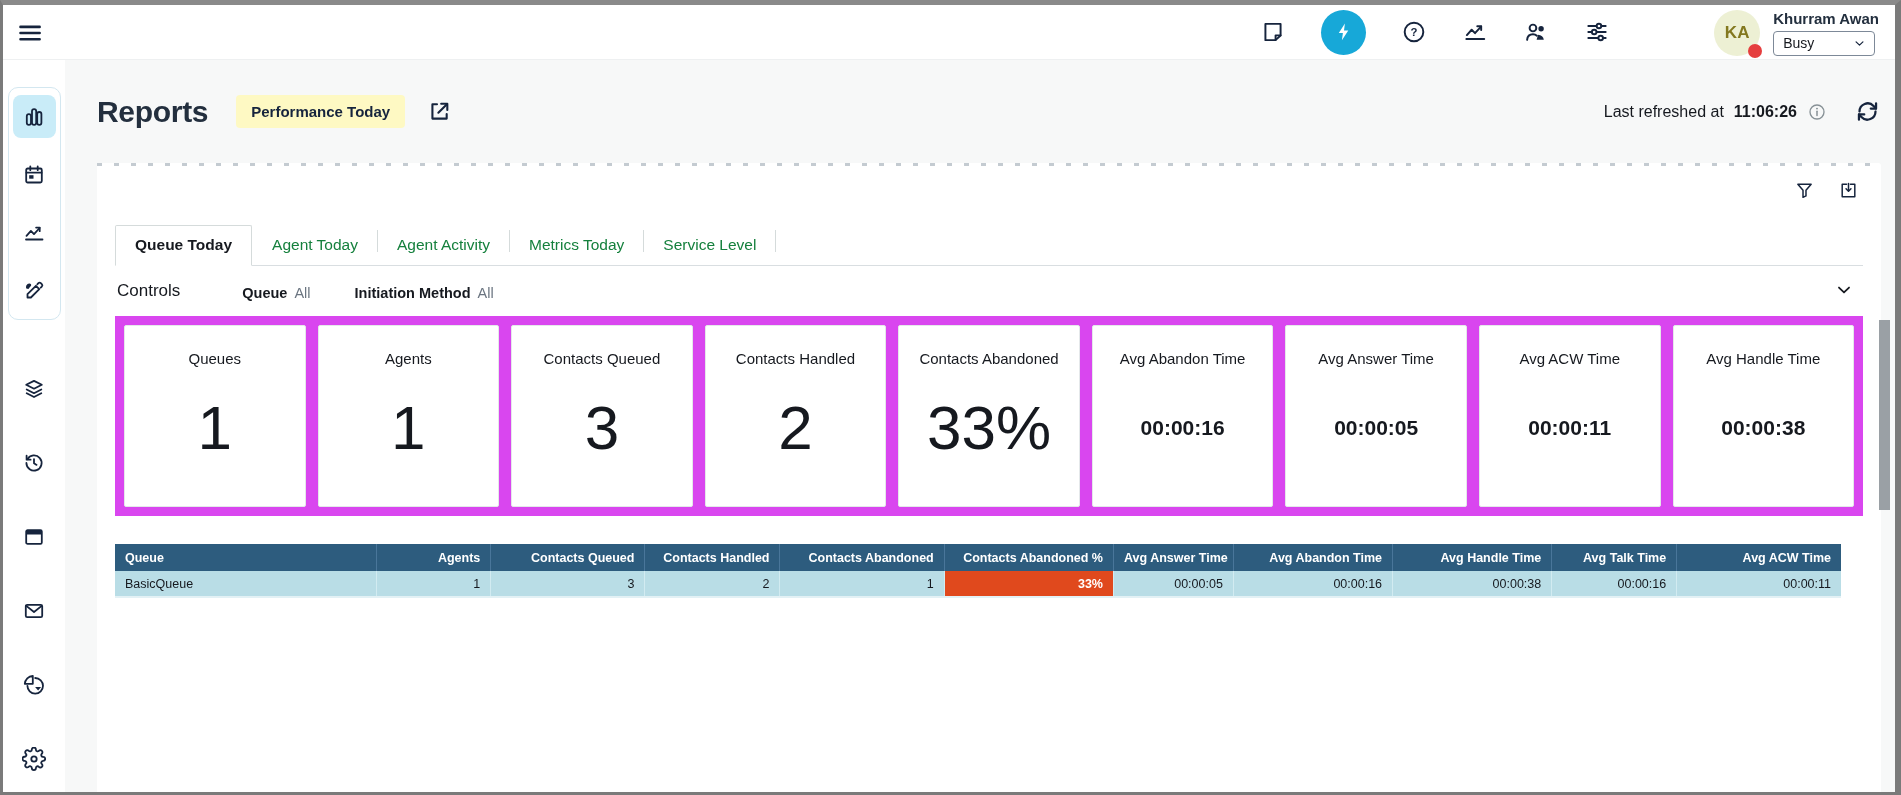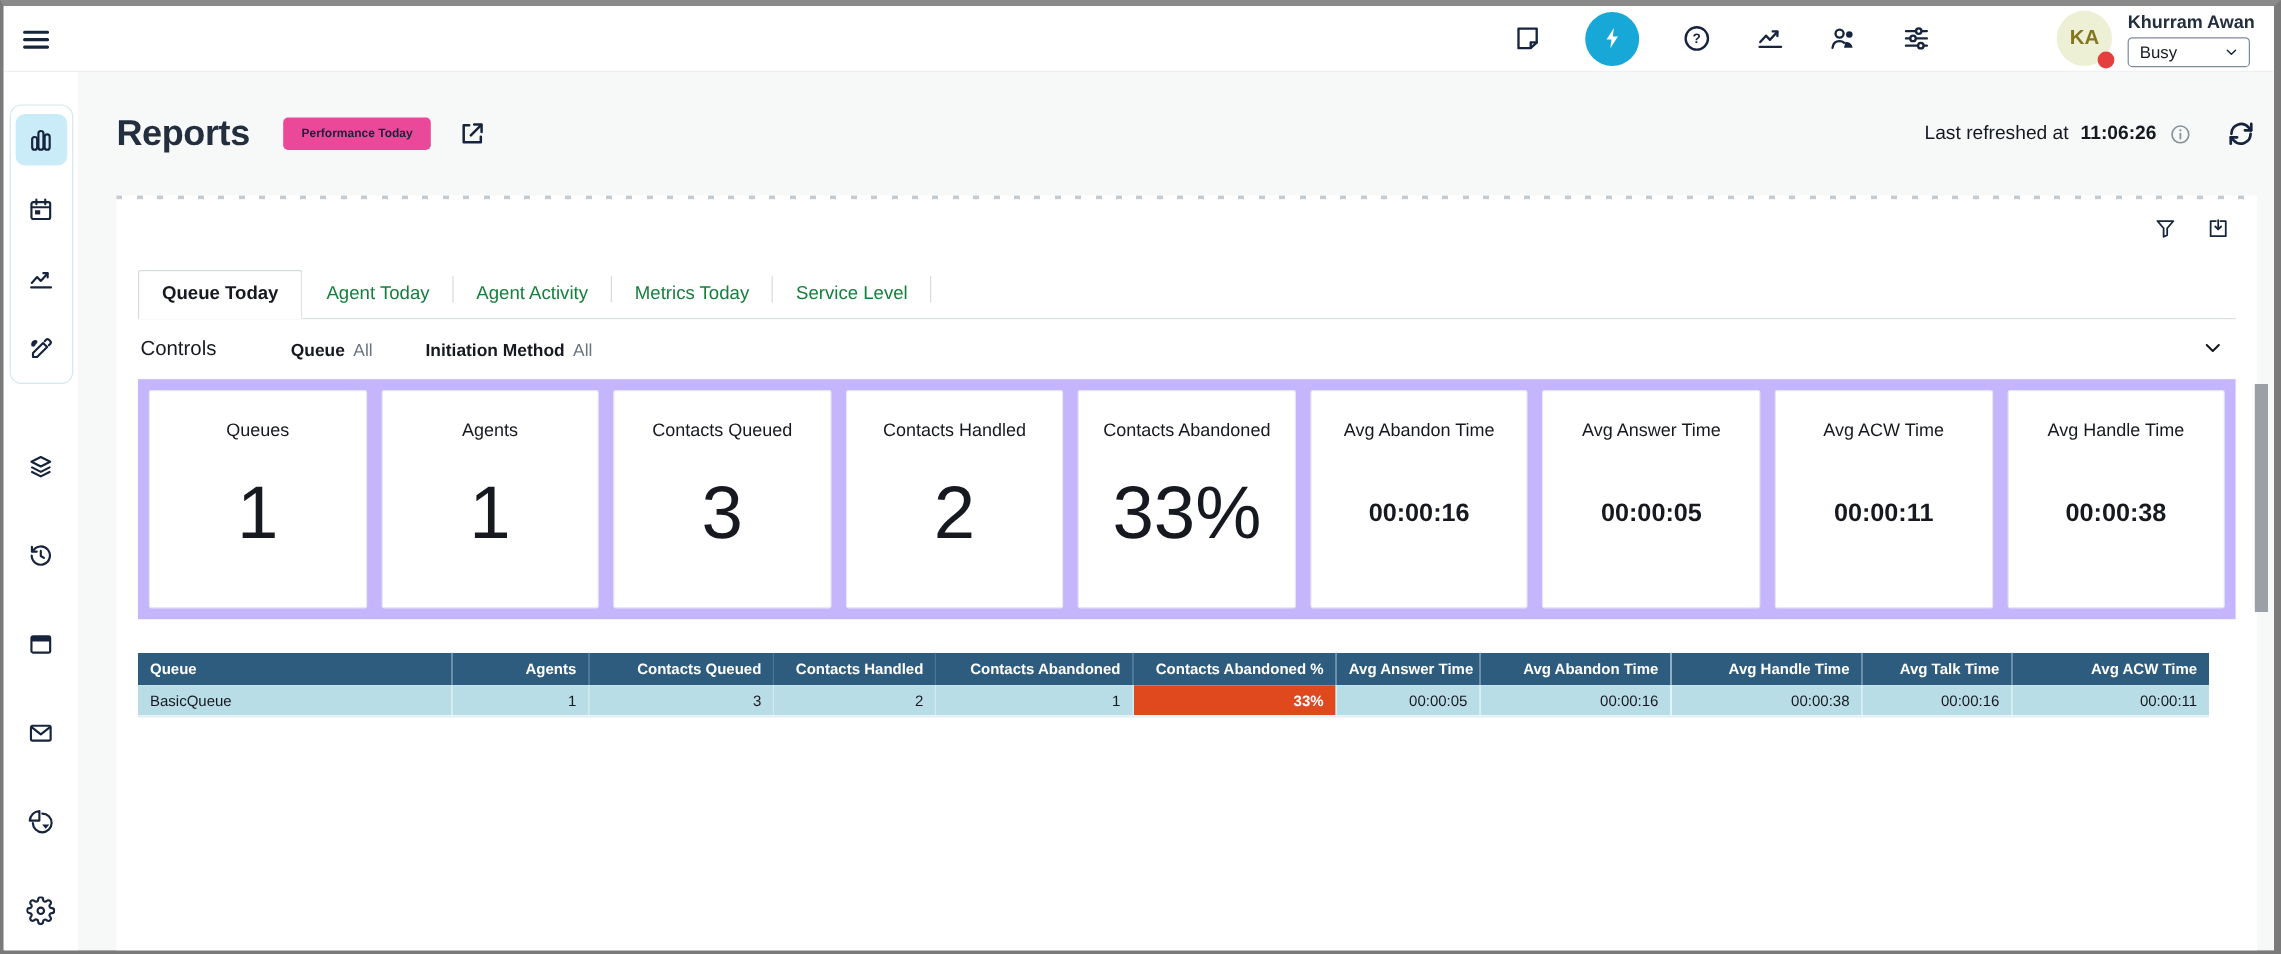--- a/index.html
+++ b/index.html
@@ -7,21 +7,21 @@
   .window { position:relative; width:1901px; height:795px; border:3px solid #7a7a7a; border-top:5px solid #8a8a8a;
             border-right-width:6px; background:#f7f8f8; display:flex; flex-direction:column; overflow:hidden; }
 
   
   .topbar { height:55px; min-height:55px; background:#fff; display:flex; align-items:center;
             padding:0 16px 0 13px; border-bottom:1px solid #eef0f1; }
   .icon-btn { display:flex; align-items:center; justify-content:center; color:#16243d; cursor:pointer; }
   .topbar-right { margin-left:auto; display:flex; align-items:center; gap:35px; }
   .icon-circle { width:45px; height:45px; border-radius:50%; background:#17a8d8; color:#fff;
                  display:flex; align-items:center; justify-content:center; cursor:pointer; }
-  .user-block { display:flex; align-items:center; gap:13px; margin-left:104px; }
+  .user-block { display:flex; align-items:flex-end; gap:13px; margin-left:104px; }
   .avatar { position:relative; width:46px; height:46px; border-radius:50%; background:#edf0d4; color:#83781f;
             font-weight:bold; font-size:17px; display:flex; align-items:center; justify-content:center; }
   .avatar .dot { position:absolute; right:-2px; bottom:-2px; width:14px; height:14px; border-radius:50%; background:#e53e3e; }
   .user-info { display:flex; flex-direction:column; gap:4px; padding-top:1px; }
   .user-name { font-weight:bold; font-size:15px; color:#232f3e; }
   .status-select { display:flex; align-items:center; justify-content:space-between; width:102px; height:25px;
                    border:1px solid #7d8998; border-radius:4px; padding:0 7px 0 9px; font-size:14px; color:#16191f;
                    background:#fff; cursor:pointer; }
 
   
@@ -29,21 +29,21 @@
   .sidebar { width:62px; min-width:62px; background:#fff; display:flex; flex-direction:column; align-items:center; padding-top:27px; }
   .side-group { border:1px solid #d3e7f0; border-radius:10px; padding:7px 4px; display:flex; flex-direction:column; gap:15px; }
   .side-btn { width:43px; height:43px; display:flex; align-items:center; justify-content:center; border-radius:8px;
               color:#16243d; cursor:pointer; }
   .side-btn.active { background:#c9ecf8; }
   .side-list { margin-top:47px; display:flex; flex-direction:column; gap:31px; }
 
   .content { flex:1; display:flex; flex-direction:column; padding:0 14px 0 32px; min-width:0; }
   .page-header { height:103px; min-height:103px; display:flex; align-items:center; }
   .page-title { font-size:30px; font-weight:bold; color:#232f3e; letter-spacing:-0.3px; }
-  .badge { margin-left:28px; background:#ec4899; color:#16243d; font-weight:bold; font-size:10px;
+  .badge { margin-left:28px; background:#fef9c3; color:#16243d; font-weight:bold; font-size:15px;
            padding:8px 15px; border-radius:4px; }
   .external-btn { margin-left:22px; color:#16243d; }
   .refresh-area { margin-left:auto; display:flex; align-items:center; gap:10px; font-size:16px; color:#16191f; }
   .refresh-area b { font-weight:bold; }
   .info-ic { color:#879196; }
   .refresh-btn { margin-left:17px; color:#16243d; }
 
   
   .panel { position:relative; flex:1; background:#fff; border-radius:3px 3px 0 0; padding:0 18px; min-height:0; }
   .dashed-top { position:absolute; top:0; left:0; right:0; height:3px;
@@ -58,21 +58,21 @@
 
   .controls { display:flex; align-items:flex-end; padding:13px 4px 13px 2px; }
   .controls-label { font-size:17px; color:#16191f; }
   .filter { font-size:14.5px; color:#16191f; white-space:nowrap; cursor:pointer; }
   .filter .fname { font-weight:bold; }
   .filter .fval { color:#6b7581; margin-left:7px; }
   .filter:first-of-type { margin-left:62px; }
   .filter + .filter { margin-left:44px; }
   .controls-chevron { margin-left:auto; color:#16191f; margin-right:4px; cursor:pointer; }
 
-  .cards { background:#c4b5fd; display:flex; gap:12px; padding:9px; margin-top:2px; }
+  .cards { background:#d946ef; display:flex; gap:12px; padding:9px; margin-top:2px; }
   .card { flex:1; height:182px; background:#fff; border:1px solid #e4e8ea; border-radius:2px;
           display:flex; flex-direction:column; align-items:center; min-width:0; }
   .card-label { margin-top:24px; font-size:15px; color:#16191f; white-space:nowrap; }
   .card-valwrap { flex:1; display:flex; align-items:center; justify-content:center; padding-bottom:18px; }
   .card-value.number { font-size:62px; font-weight:400; color:#16191f; }
   .card-value.time { font-size:21px; font-weight:bold; color:#16191f; }
 
   .table-wrap { margin-top:28px; margin-right:22px; }
   table.metrics { border-collapse:collapse; table-layout:fixed; width:100%; font-size:12.5px; }
   table.metrics th { background:#2d5c7e; color:#fff; font-weight:bold; padding:6.5px 10px; text-align:right;

